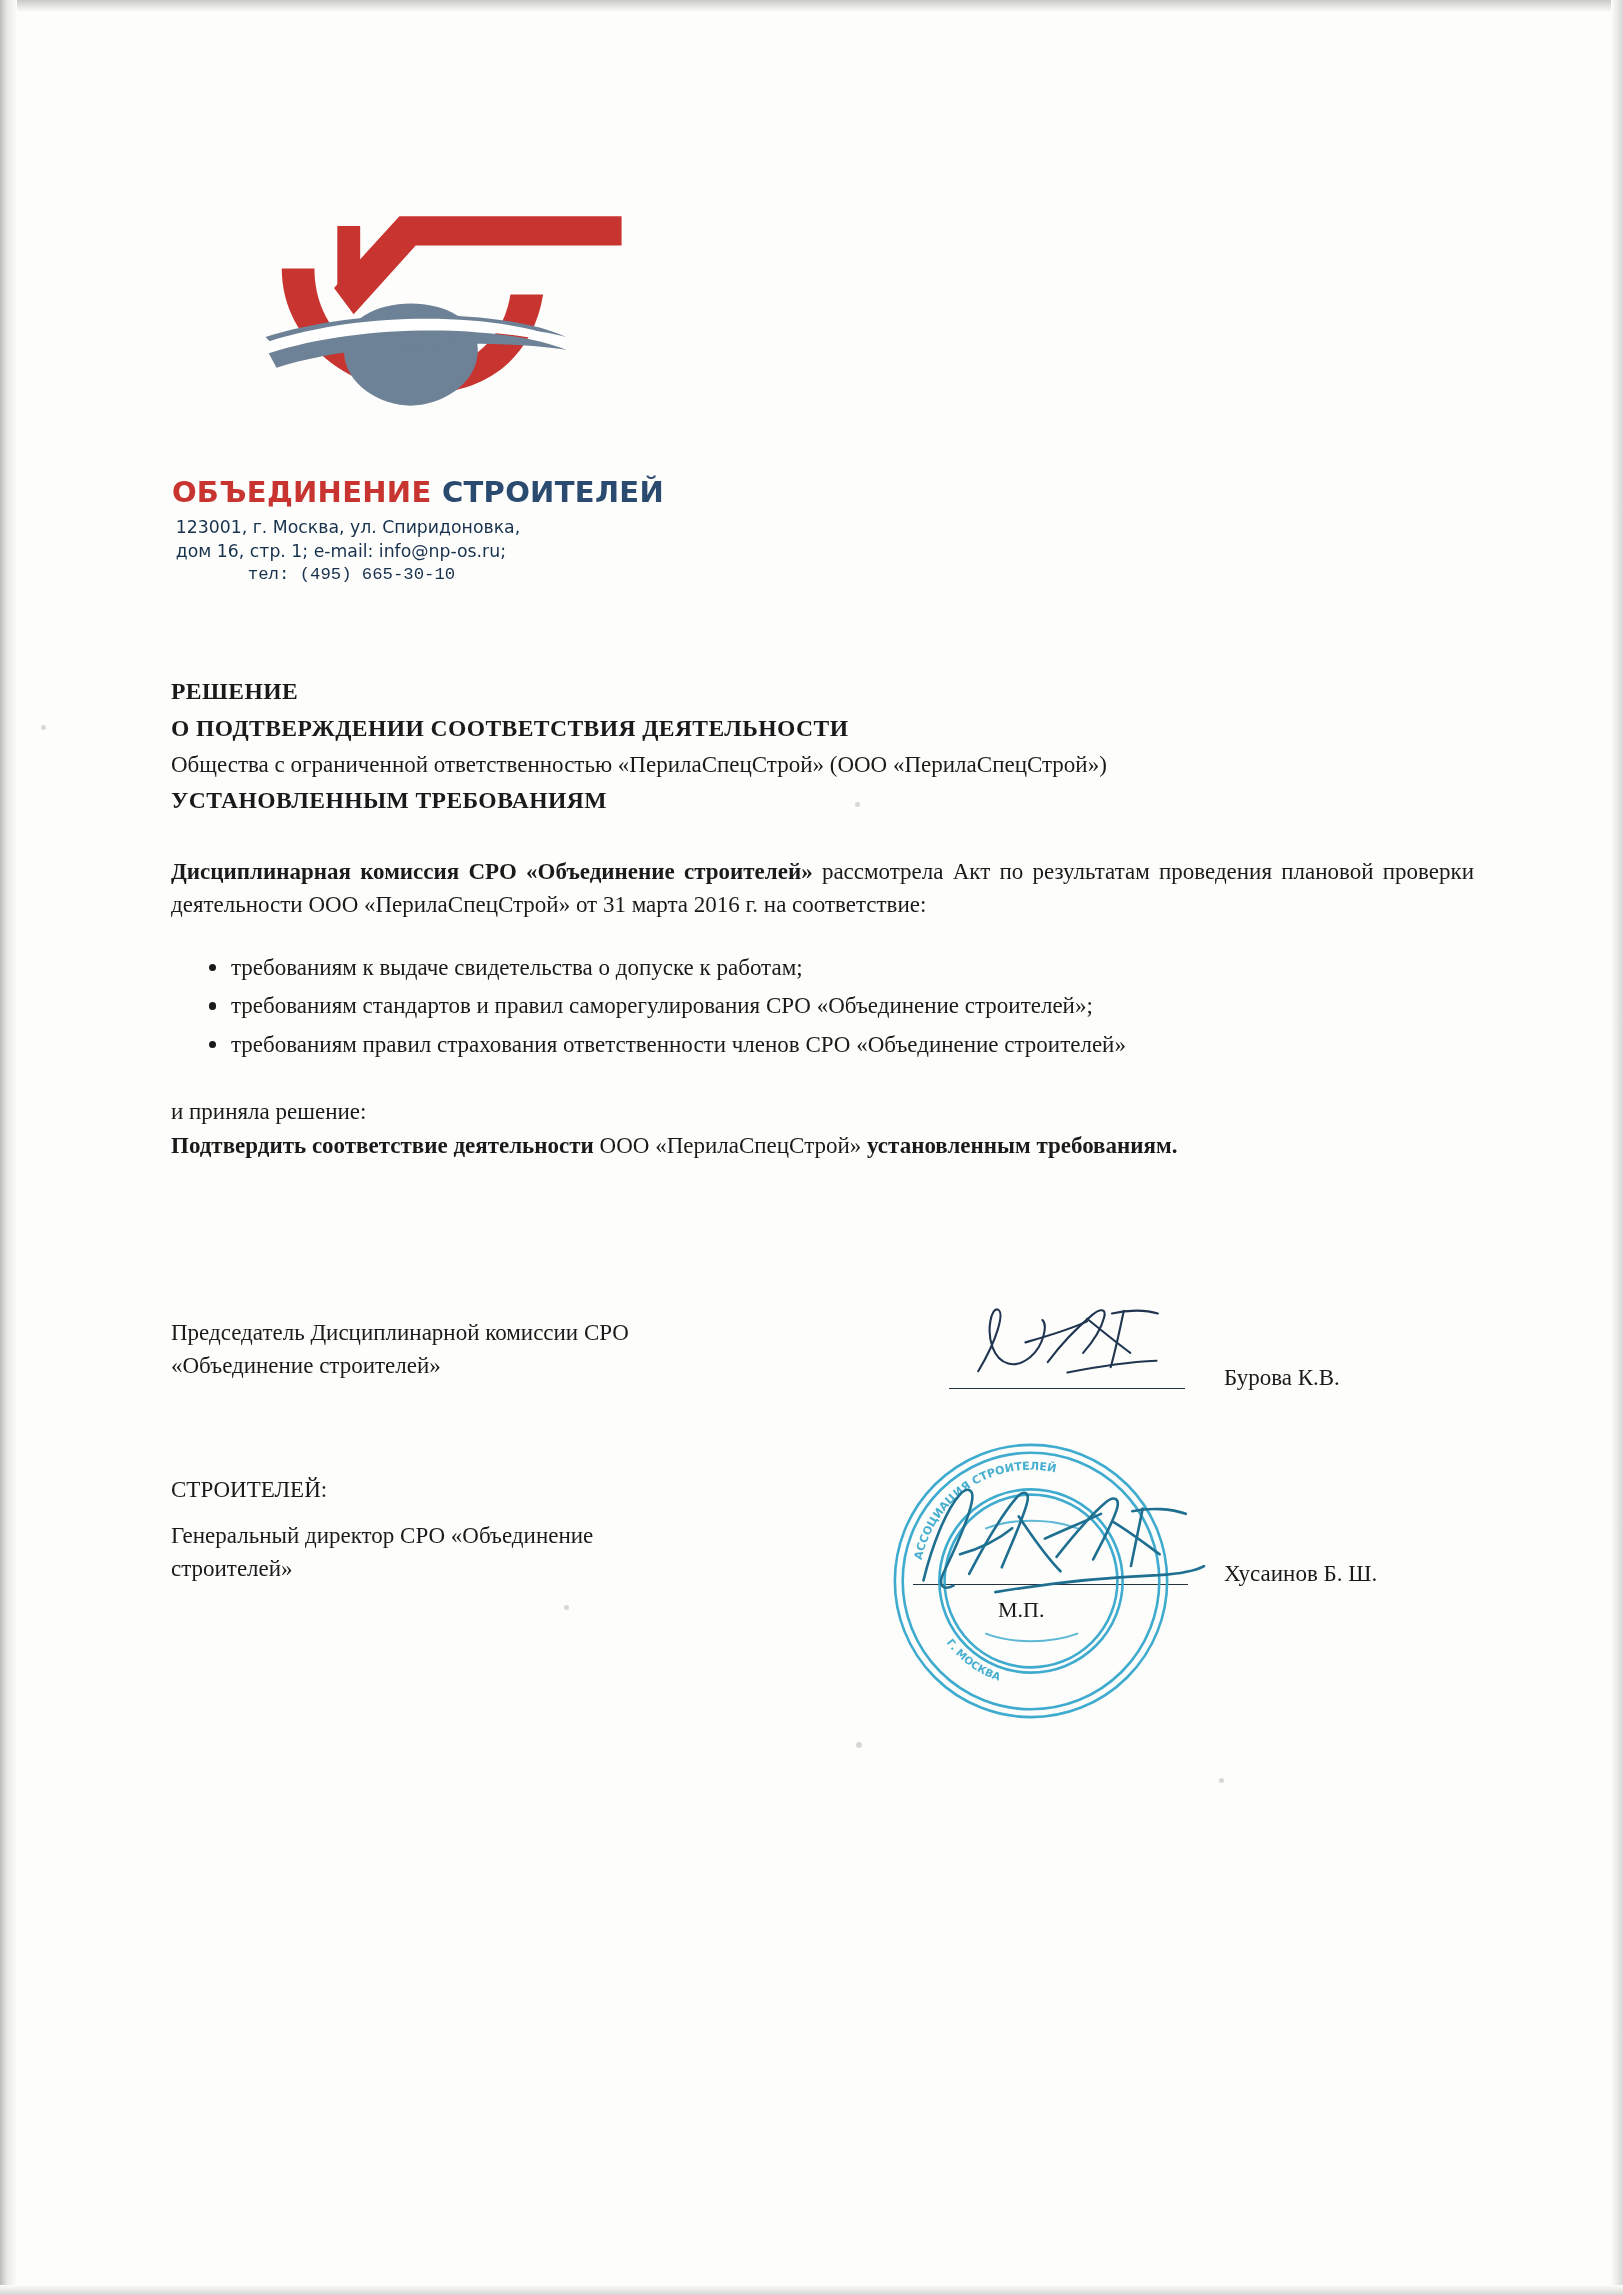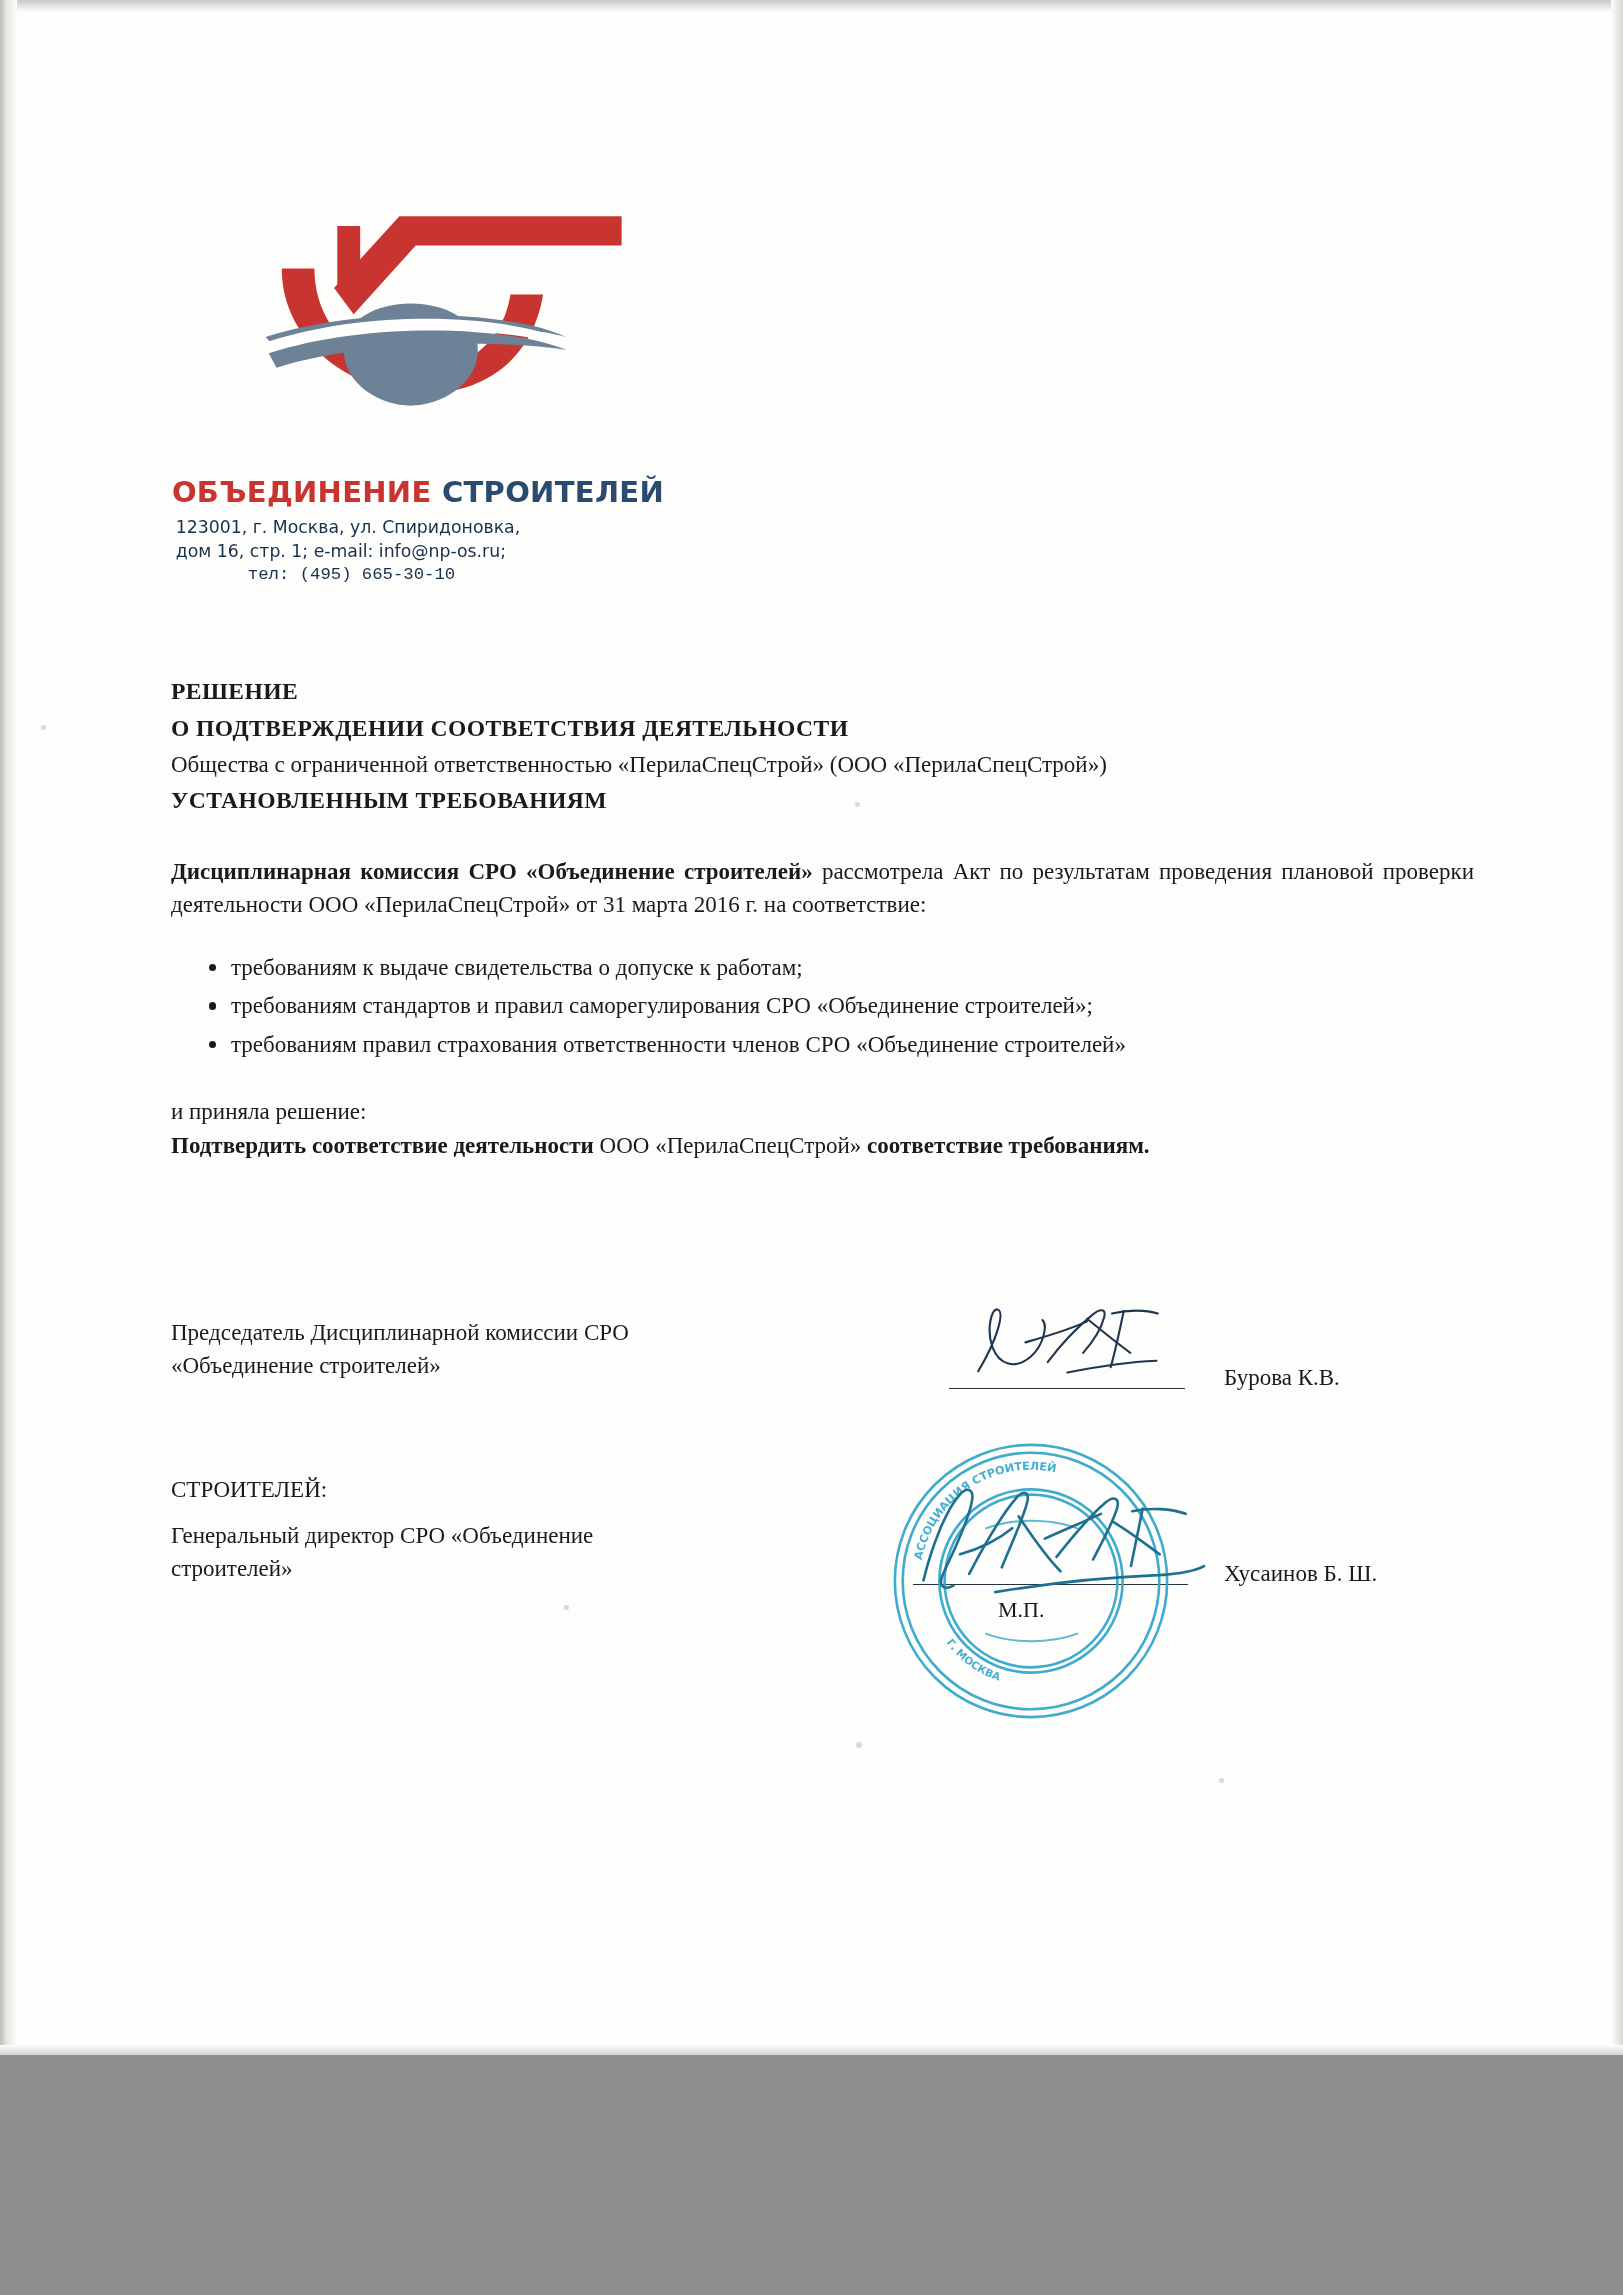--- a/index.html
+++ b/index.html
@@ -3,21 +3,21 @@
 <meta charset="utf-8">
 <style>
   html, body {
     margin: 0;
     padding: 0;
     background: #8f8f8f;
   }
   .page {
     position: relative;
     width: 1623px;
-    height: 2055px;
+    height: 2295px;
     background: #fdfdfb;
     box-sizing: border-box;
     overflow: hidden;
     font-family: "Liberation Serif", serif;
     color: #1a1a1a;
     margin: 0 auto;
   }
   
   .scan-edge-left {
     position: absolute; left: 0; top: 0; width: 17px; height: 100%;
@@ -282,21 +282,21 @@
     </div>
 
     <ul class="items">
       <li>требованиям к выдаче свидетельства о допуске к работам;</li>
       <li>требованиям стандартов и правил саморегулирования СРО «Объединение строителей»;</li>
       <li>требованиям правил страхования ответственности членов СРО «Объединение строителей»</li>
     </ul>
 
     <div class="decision-intro">и приняла решение:</div>
     <div class="decision-text">
-      <span>Подтвердить соответствие деятельности</span><span class="plain"> ООО «ПерилаСпецСтрой» </span><span>соответствие требованиям.</span>
+      <span>Подтвердить соответствие деятельности</span><span class="plain"> ООО «ПерилаСпецСтрой» </span><span>установленным требованиям.</span>
     </div>
   </div>
 
   <div class="sig-block-1">
     <div class="sig-names-1">
       <div>Председатель Дисциплинарной комиссии СРО</div>
       <div>«Объединение строителей»</div>
     </div>
   </div>
 

